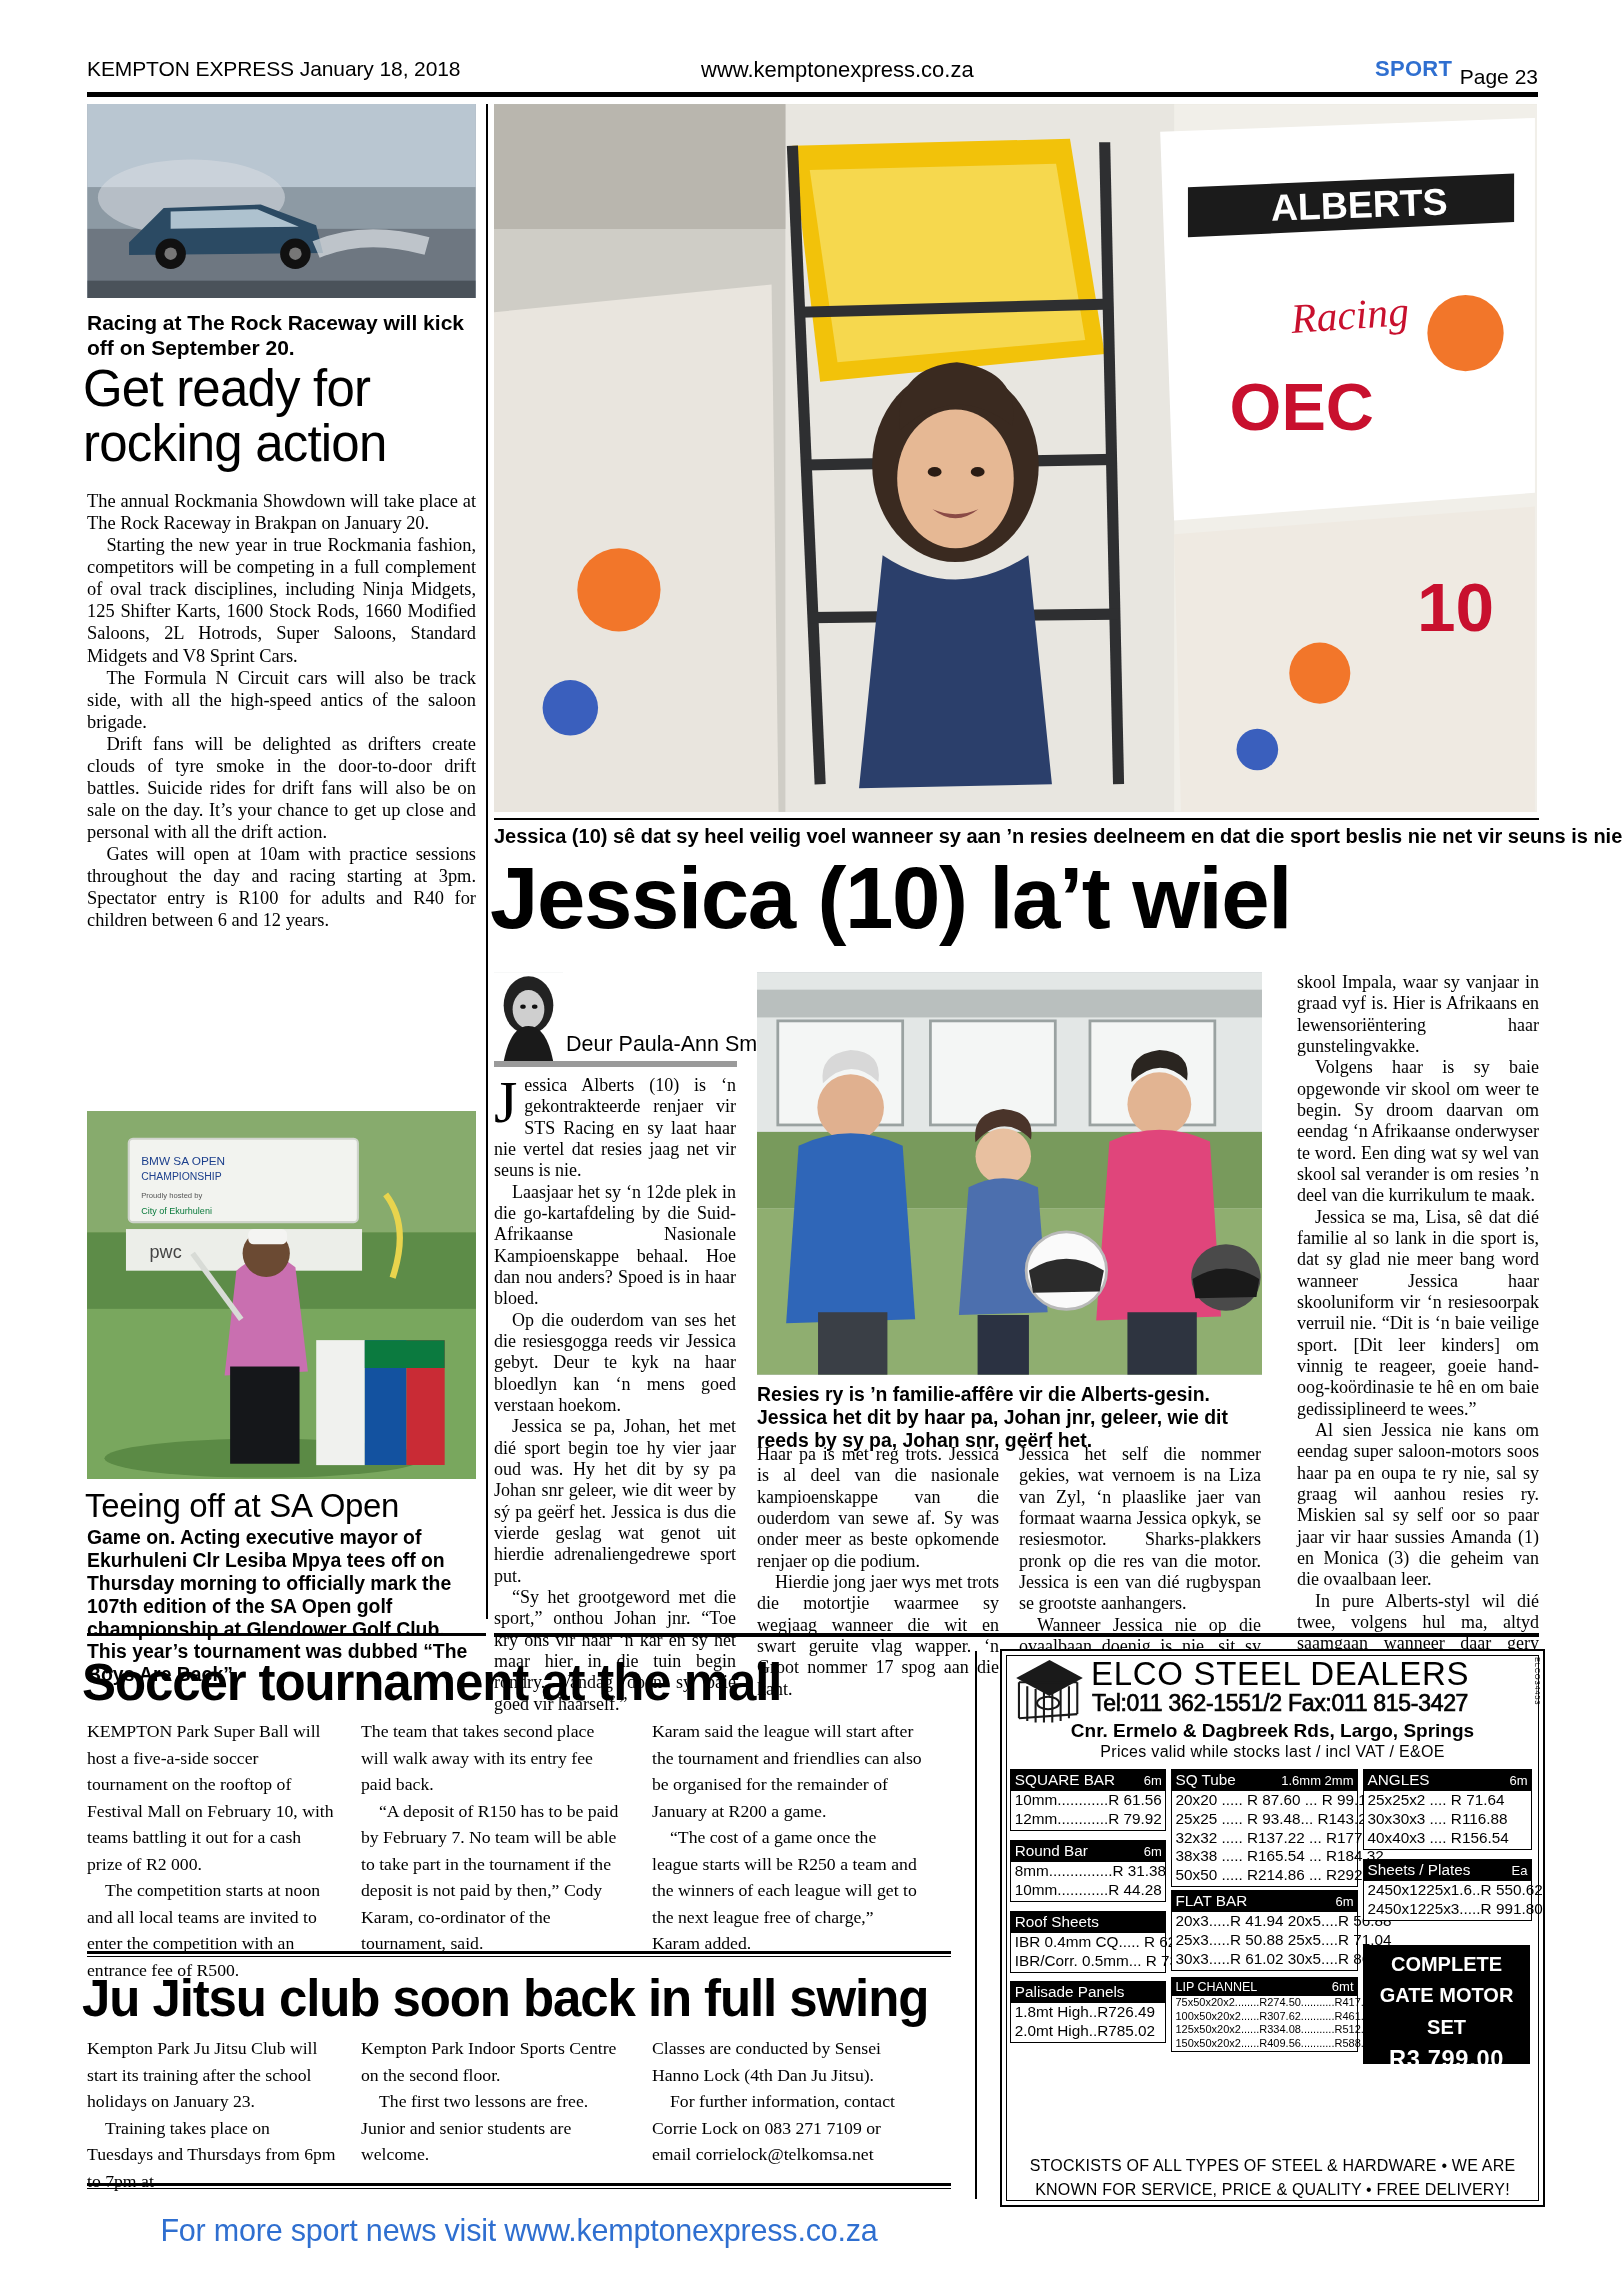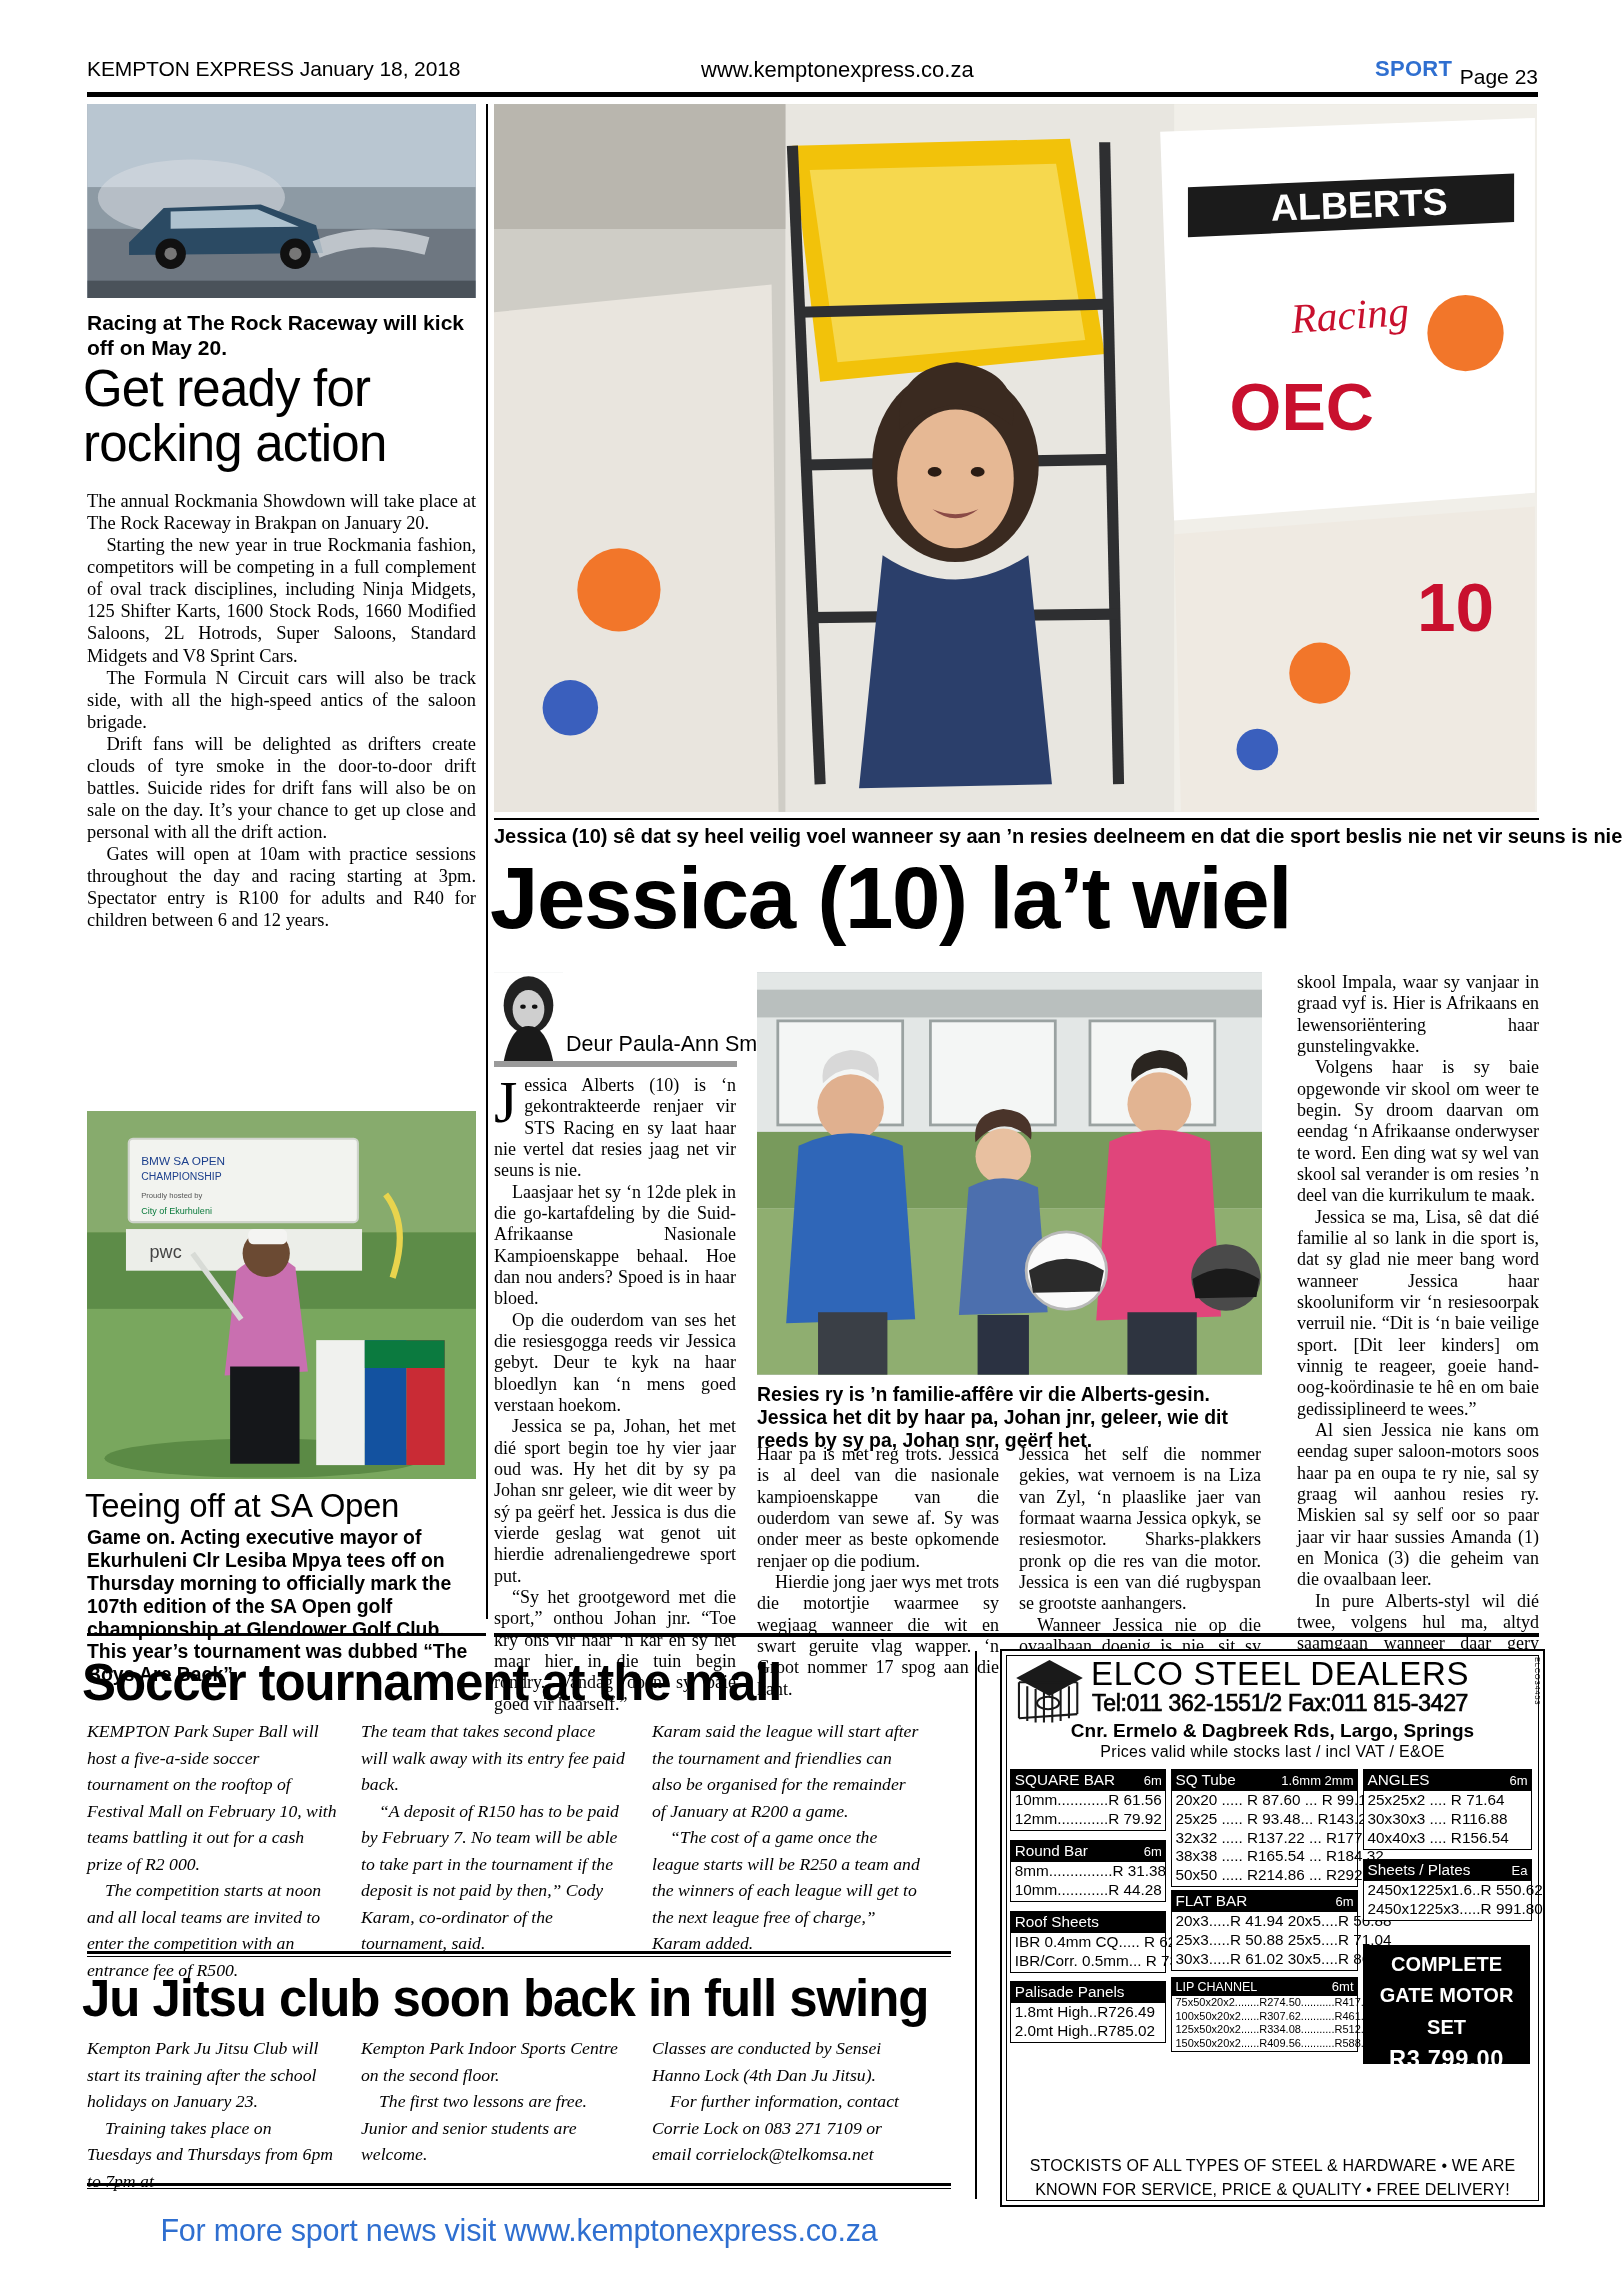--- a/index.html
+++ b/index.html
@@ -58,21 +58,21 @@
 
   
   #familyPhoto{left:757px;top:972px;width:505px;height:403px;}
   .family-cap{position:absolute;left:757px;top:1383px;width:505px;font-size:19.4px;}
 
   .sep-main{left:494px;top:1633px;width:1045px;height:3.5px;}
 
   
   .sec-hl{position:absolute;font-family:"Liberation Sans",sans-serif;font-weight:bold;letter-spacing:-1.1px;}
   #soccerHl{left:82px;top:1653px;width:951px;font-size:51px;}
-  .scol{position:absolute;font-family:"Liberation Serif",serif;font-size:17.7px;line-height:1.5;text-align:left;font-style:italic;}
+  .scol{position:absolute;font-family:"Liberation Serif",serif;font-size:17.7px;line-height:1.5;text-align:left;}
   .scol p{margin:0;text-indent:18px;}
   .scol p.first{text-indent:0;}
   #scol1{left:87px;top:1718px;width:250px;}
   #scol2{left:361px;top:1718px;width:264px;}
   #scol3{left:652px;top:1718px;width:271px;}
   .soccer-rule{left:87px;top:1951px;width:864px;height:2.8px;}
   .soccer-rule2{left:87px;top:1956px;width:864px;height:1.4px;}
 
   
   #juHl{left:82px;top:1969px;width:951px;font-size:51px;}
@@ -134,21 +134,21 @@
       <path d="M60 200 L110 150 L250 145 L330 175 L340 215 L60 218 Z" fill="#2b4a63"></path>
       <path d="M120 155 L245 152 L305 177 L120 180 Z" fill="#cfe0ea" opacity=".8"></path>
       <circle cx="120" cy="216" r="22" fill="#111"></circle>
         <circle cx="120" cy="216" r="9" fill="#777"></circle>
       <circle cx="300" cy="216" r="22" fill="#111"></circle>
         <circle cx="300" cy="216" r="9" fill="#777"></circle>
       <path d="M330 210 q70 -30 160 -5" stroke="#e9eef1" stroke-width="26" fill="none" opacity=".65"></path>
       <rect y="255" width="560" height="25" fill="#4a525a"></rect>
     </svg>
   </div>
-  <div class="race-cap cap-bold">Racing at The Rock Raceway will kick off on May 20.</div>
+  <div class="race-cap cap-bold">Racing at The Rock Raceway will kick off on September 20.</div>
   <div class="hl-getready">Get ready for rocking action</div>
   <div class="body-serif" id="raceBody">
       <p class="first">The annual Rockmania Showdown will take place at The Rock Raceway in Brakpan on January 20.</p>
       <p>Starting the new year in true Rockmania fashion, competitors will be competing in a full complement of oval track disciplines, including Ninja Midgets, 125 Shifter Karts, 1600 Stock Rods, 1660 Modified Saloons, 2L Hotrods, Super Saloons, Standard Midgets and V8 Sprint Cars.</p>
       <p>The Formula N Circuit cars will also be track side, with all the high-speed antics of the saloon brigade.</p>
       <p>Drift fans will be delighted as drifters create clouds of tyre smoke in the door-to-door drift battles. Suicide rides for drift fans will also be on sale on the day. It’s your chance to get up close and personal with all the drift action.</p>
       <p>Gates will open at 10am with practice sessions throughout the day and racing starting at 3pm. Spectator entry is R100 for adults and R40 for children between 6 and 12 years.</p>
     </div>
 
   <div class="ph" id="golfPhoto">

